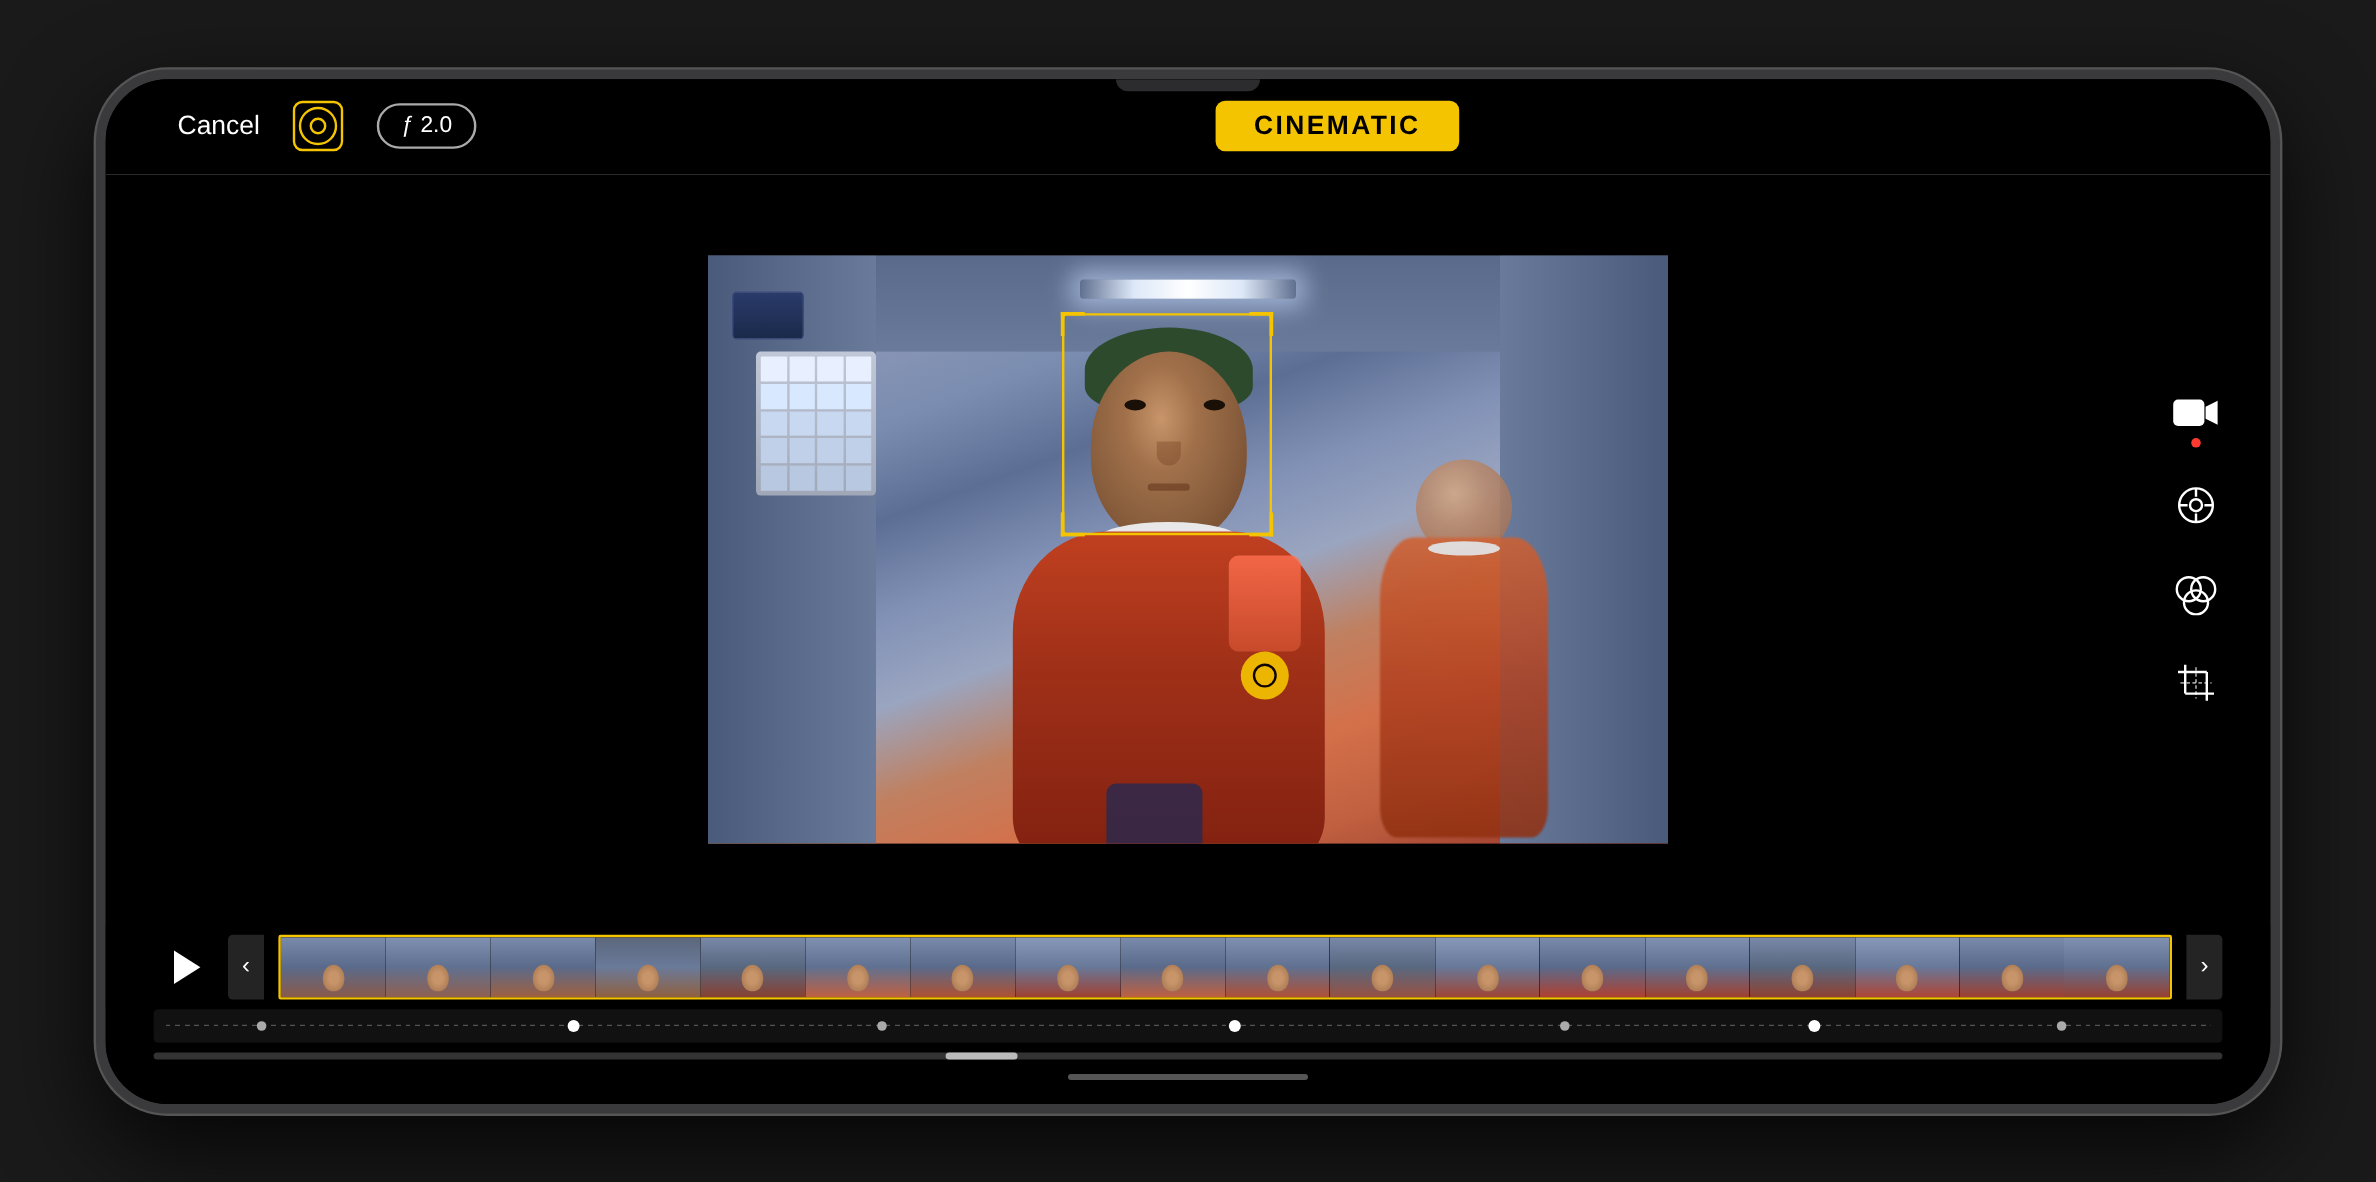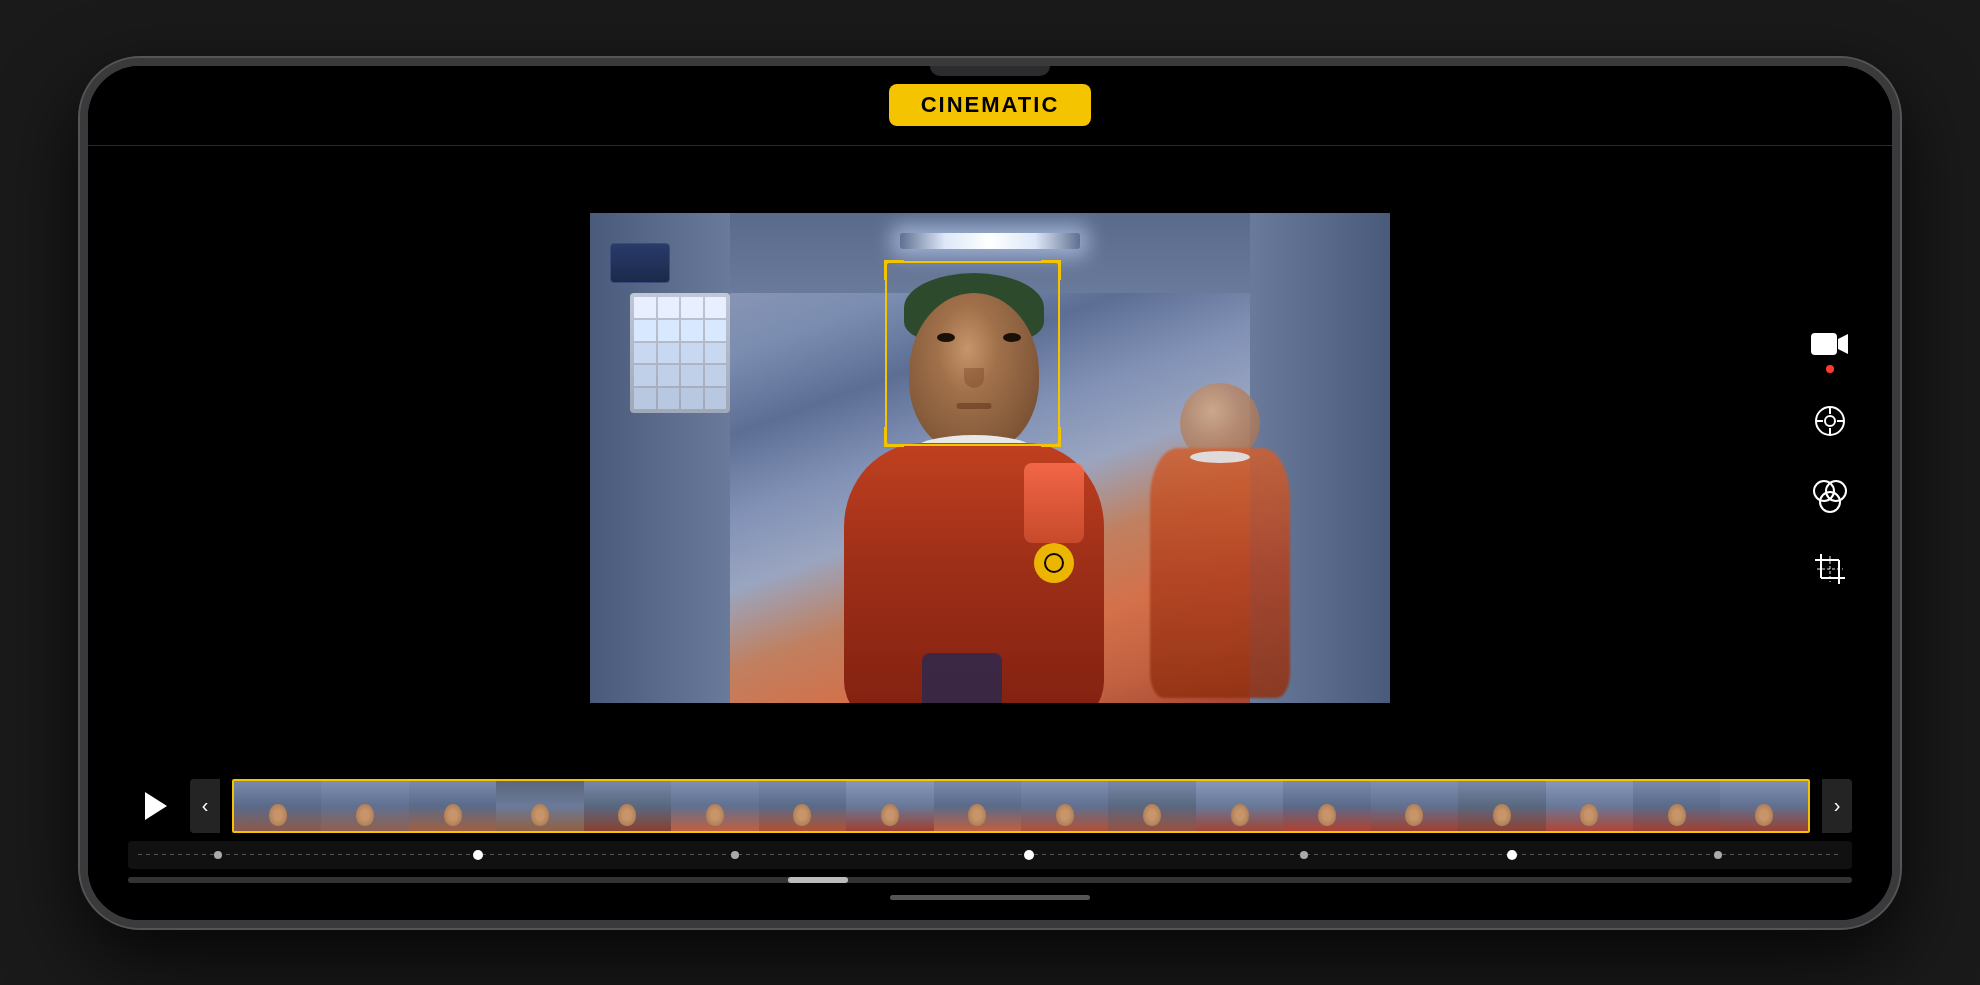--- a/index.html
+++ b/index.html
@@ -588,20 +588,29 @@
 <body>
 
 <div class="phone-frame">
   <div class="side-btn-left"></div>
   <div class="side-btn-right"></div>
   <div class="top-notch"></div>
 
   <div class="phone-inner">
 
     <div class="toolbar">
+      <div class="toolbar-left">
+        <span class="cancel-btn">Cancel</span>
+
+        <div class="aperture-icon">
+          <div class="aperture-inner"></div>
+        </div>
+
+        <div class="f-stop-btn">ƒ 2.0</div>
+      </div>
 
       <div class="toolbar-center">
         <div class="cinematic-badge">CINEMATIC</div>
       </div>
 
     </div>
 
     <div class="video-container">
 
       <div class="right-sidebar">

